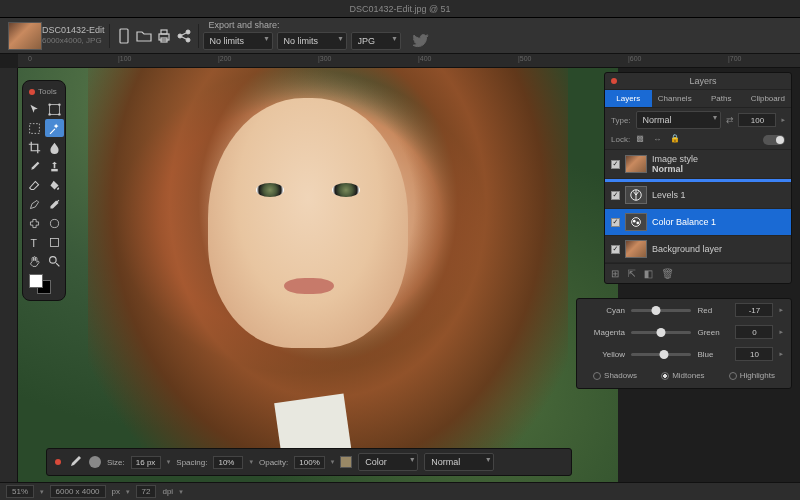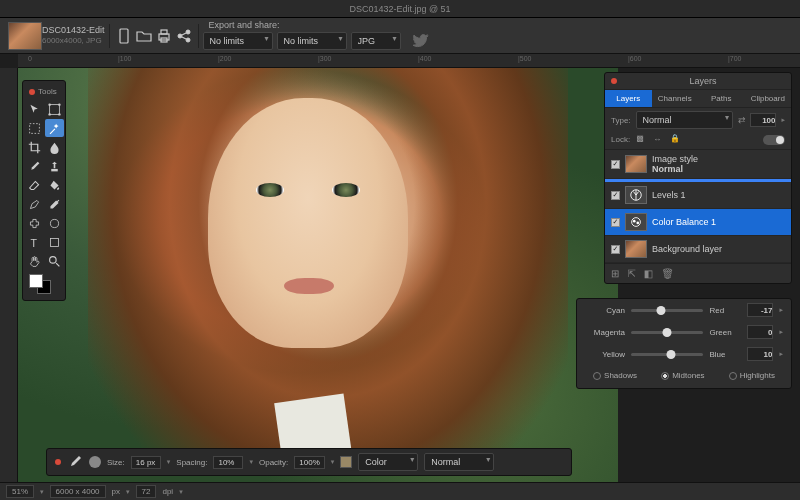--- a/index.html
+++ b/index.html
@@ -24,21 +24,21 @@
 .ruler-v { position:absolute; top:14px; left:0; bottom:0; width:18px; background:#2a2a2a; border-right:1px solid #111; }
 .canvas { position:absolute; top:14px; left:18px; right:0; bottom:0; overflow:hidden; }
 .portrait { position:absolute; top:-40px; left:-10px; width:610px; height:460px; background:radial-gradient(ellipse 55% 60% at 48% 42%,#e8c7a8 0%,#e0b898 20%,#c98a5f 42%,transparent 55%),radial-gradient(circle at 25% 15%,#5a7a4a 0%,#3a5a3a 30%,transparent 55%),radial-gradient(circle at 80% 80%,#4a6a3a 0%,#2a4a2a 40%),linear-gradient(180deg,#4a6040 0%,#3a5a35 50%,#455a3a 100%); }
 .hair { position:absolute; top:0; left:80px; width:480px; height:440px; background:radial-gradient(ellipse 60% 80% at 50% 40%,transparent 30%,#8a4520 45%,#a05028 55%,#6b3518 75%,transparent 95%); opacity:0.85; }
 .face { position:absolute; top:70px; left:200px; width:200px; height:250px; background:radial-gradient(ellipse at 50% 40%,#f0d5b8 0%,#e8c5a0 50%,#d5a580 90%); border-radius:48% 48% 42% 42%; }
 .eye { position:absolute; width:28px; height:14px; background:radial-gradient(circle,#7a8a5a 0%,#4a5a3a 40%,#1a1a1a 70%,#fff 85%); border-radius:50%; top:85px; }
 .eye.l { left:48px; } .eye.r { left:124px; }
 .lips { position:absolute; top:180px; left:76px; width:50px; height:16px; background:#c77a6a; border-radius:50%/60%; }
 .white-collar { position:absolute; top:300px; left:70px; width:70px; height:60px; background:#e8e8e0; transform:rotate(-8deg); }
 
-.tools { position:absolute; top:12px; left:4px; width:44px; background:#2a2a2a; border:1px solid #111; border-radius:3px; padding:4px 2px; }
+.tools { position:absolute; top:12px; left:4px; width:44px; background:#2a2a2a; border:1px solid #111; border-radius:8px; padding:4px 2px; }
 .tools-hdr { font-size:8px; color:#999; padding:2px 4px 4px; display:flex; align-items:center; gap:3px; }
 .tools-hdr::before { content:""; width:6px; height:6px; background:#d94a3a; border-radius:50%; }
 .tgrid { display:grid; grid-template-columns:1fr 1fr; gap:1px; }
 .tool { width:19px; height:18px; display:flex; align-items:center; justify-content:center; color:#ccc; cursor:pointer; border-radius:2px; }
 .tool.active { background:#4a8ad4; color:#fff; }
 .tool svg { width:13px; height:13px; fill:currentColor; }
 .swatches { margin-top:4px; position:relative; height:22px; }
 .sw { position:absolute; width:14px; height:14px; border:1px solid #666; }
 .sw.fg { background:#fff; top:0; left:4px; z-index:1; }
 .sw.bg { background:#000; top:6px; left:12px; }
@@ -47,21 +47,21 @@
 .panel-hdr { display:flex; align-items:center; gap:4px; padding:3px 6px; border-bottom:1px solid #222; }
 .panel-hdr::before { content:""; width:6px; height:6px; background:#d94a3a; border-radius:50%; }
 .panel-title { flex:1; text-align:center; color:#aaa; font-size:9px; }
 
 .layers { top:4px; right:8px; width:188px; }
 .tabs { display:flex; border-bottom:1px solid #222; }
 .tab { flex:1; text-align:center; padding:4px 2px; font-size:8px; color:#aaa; cursor:pointer; }
 .tab.active { background:#1a6ad4; color:#fff; }
 .lrow { display:flex; align-items:center; gap:5px; padding:3px 6px; }
 .lrow .lbl { color:#999; font-size:8px; }
-.numbox { width:26px; height:14px; background:#222; border:1px solid #444; color:#ccc; font-size:8px; text-align:right;font-weight:bold; }
+.numbox { width:38px; height:14px; background:#222; border:1px solid #444; color:#ccc; font-size:8px; text-align:center; }
 .lock-row { display:flex; align-items:center; gap:6px; padding:2px 6px 4px; font-size:8px; color:#999; }
 .lock-ico { width:11px; height:11px; display:inline-block; }
 .toggle { width:22px; height:10px; background:#555; border-radius:5px; position:relative; margin-left:auto; }
 .toggle::after { content:""; position:absolute; right:1px; top:1px; width:8px; height:8px; background:#ddd; border-radius:50%; }
 .layer-list { border-top:3px solid #3b82f6; }
 .layer { display:flex; align-items:center; gap:5px; padding:4px 6px; border-bottom:1px solid #262626; cursor:pointer; }
 .layer.selected { background:#1a6ad4; color:#fff; }
 .layer .chk { width:9px; height:9px; border:1px solid #888; background:#ccc; display:flex; align-items:center; justify-content:center; font-size:7px; color:#222; }
 .layer .lthumb { width:22px; height:18px; background:#444; border:1px solid #666; display:flex; align-items:center; justify-content:center; }
 .layer .lthumb.photo { background:linear-gradient(135deg,#6b4530,#c98a5f 40%,#8a6040); }

